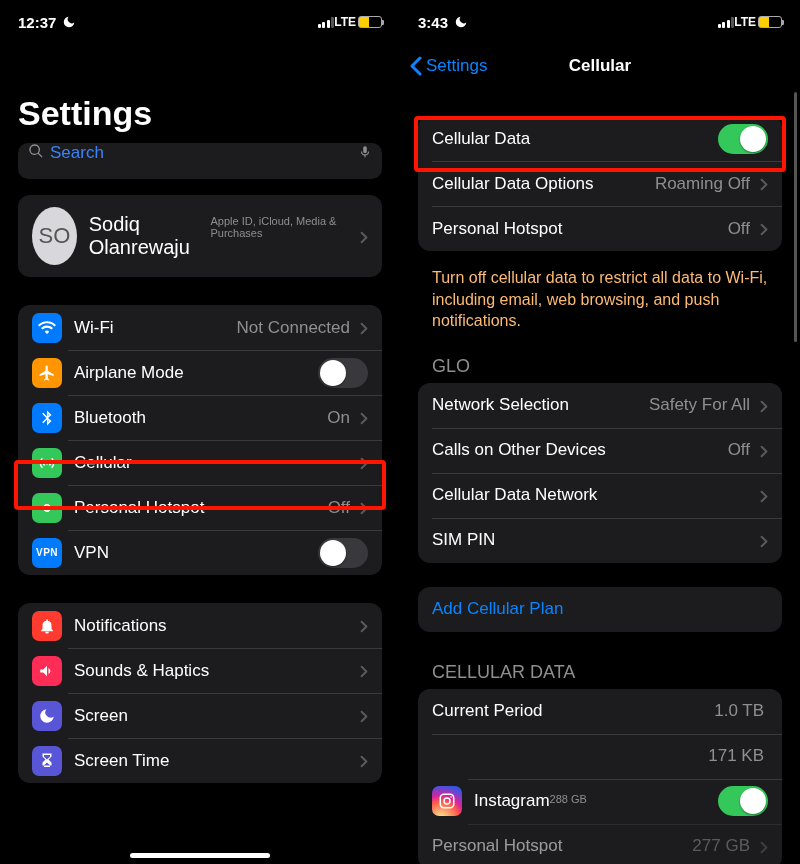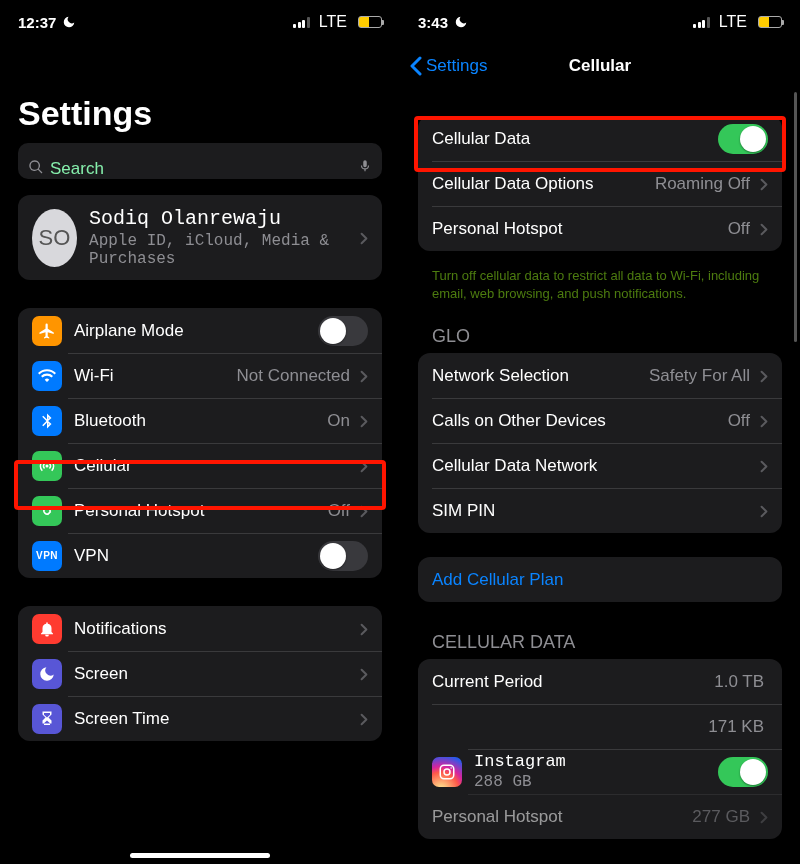--- a/index.html
+++ b/index.html
@@ -22,40 +22,40 @@
   
   .status-bar {
     height: 44px;
     display: flex;
     align-items: center;
     padding: 0 18px;
     font-size: 15px;
     font-weight: 600;
   }
   .status-left { display:flex; align-items:center; gap:6px; }
-  .status-right { margin-left:auto; display:flex; align-items:center; gap:9px; font-weight:400; font-size:16px;}
+  .status-right { margin-left:auto; display:flex; align-items:center; gap:0; font-weight:700; font-size:12px;}
   .moon-icon { width:14px; height:14px; }
   .moon-icon svg { width:100%; height:100%; fill:#fff; }
   .bars { display:flex; align-items:flex-end; gap:1.5px; height:12px;}
   .bars span { width:3px; background:#fff; border-radius:1px;}
   .bars .b1{height:4px;} .bars .b2{height:6px;} .bars .b3{height:8px;} .bars .b4{height:11px; background:#555;}
   .battery {
     width:24px; height:12px; border:1px solid #aaa; border-radius:3px; position:relative; margin-left:2px;
     background: linear-gradient(to right, #ffcc00 0%, #ffcc00 45%, transparent 45%);
   }
   .battery::after{content:""; position:absolute; right:-3px; top:3px; width:2px; height:5px; background:#aaa; border-radius:0 1px 1px 0;}
 
   
   .large-title { font-size:34px; font-weight:700; padding:50px 18px 10px 18px; }
 
   
   .search {
     margin:0 18px 16px 18px; background:#1c1c1e; border-radius:10px;
-    height:36px; display:flex; align-items:flex-end; padding:0 10px; gap:6px;
-    color:#86efac;
+    height:36px; display:flex; align-items:flex-start; padding:0 10px; gap:6px;
+    color:#3b82f6;
   }
   .search svg{width:16px;height:16px; fill:#8e8e93;}
   .search .ph{flex:1; font-size:17px;}
   .mic svg{width:14px;height:18px; fill:#8e8e93;}
 
   
   .group {
     margin:0 18px 28px 18px; background:#1c1c1e; border-radius:12px; overflow:hidden;
   }
   .row {
@@ -63,21 +63,21 @@
   }
   .row + .row::before {
     content:""; position:absolute; left:50px; right:0; top:0; height:0.5px; background:#3a3a3c;
   }
   .row.noicon + .row.noicon::before { left:14px; }
   .row .icon {
     width:30px; height:30px; border-radius:7px; display:flex; align-items:center; justify-content:center;
     margin-right:12px; flex-shrink:0; font-size:15px; font-weight:600; color:#fff;
   }
   .row .label { font-size:17px; color:#fff; }
-  .row .sub { font-size:16px; color:#8e8e93; margin-top:2px;}
+  .row .sub { font-size:11px; color:#8e8e93; margin-top:2px;}
   .row .value { margin-left:auto; font-size:17px; color:#8e8e93; padding-right:4px;}
   .chevron { width:8px; height:13px; margin-left:6px; flex-shrink:0;}
   .chevron svg{width:100%;height:100%; fill:none; stroke:#5a5a5e; stroke-width:2.5; stroke-linecap:round; stroke-linejoin:round;}
   .toggle {
     margin-left:auto; width:50px; height:30px; border-radius:15px; position:relative; flex-shrink:0;
   }
   .toggle.off{ background:#39393d;}
   .toggle.on{ background:#34c759;}
   .toggle .knob{ position:absolute; top:2px; width:26px; height:26px; background:#fff; border-radius:50%; box-shadow:0 1px 2px rgba(0,0,0,.4);}
   .toggle.off .knob{ left:2px;}
@@ -97,42 +97,42 @@
 
   
   .nav {
     display:flex; align-items:center; height:44px; padding:0 10px; position:relative;
   }
   .nav .back{ display:flex; align-items:center; color:#0a84ff; font-size:17px;}
   .nav .back svg{width:12px;height:20px; fill:none; stroke:#0a84ff; stroke-width:3; stroke-linecap:round; stroke-linejoin:round; margin-right:4px;}
   .nav .title{ position:absolute; left:0; right:0; text-align:center; font-size:17px; font-weight:600;}
 
   .section-header{ font-size:18px; color:#8e8e93; text-transform:uppercase; padding:6px 32px 6px 32px;}
-  .section-footer{ font-size:13px; color:#4d7c0f; padding:6px 32px 18px 32px; line-height:1.35;}
+  .section-footer{ font-size:16px; color:#fdba74; padding:6px 32px 18px 32px; line-height:1.35;}
 
   .link-row .label{ color:#0a84ff;}
 
   
   .highlight{ position:absolute; border:4.5px solid #ff1500; border-radius:4px; pointer-events:none;}
   .screen1 .highlight{ left:14px; top:460px; width:372px; height:50px;}
   .screen2 .highlight{ left:14px; top:116px; width:372px; height:56px;}
 
   
   .home-ind{ position:absolute; bottom:6px; left:50%; transform:translateX(-50%); width:140px; height:5px; background:#fff; border-radius:3px;}
 
   
   .app-icon{ width:30px;height:30px;border-radius:7px; margin-right:12px;
     background: radial-gradient(circle at 30% 110%, #fdf497 0%, #fd5949 45%, #d6249f 60%, #285AEB 90%);
     display:flex;align-items:center;justify-content:center;}
   .app-icon svg{width:18px;height:18px; stroke:#fff; fill:none; stroke-width:2;}
 
   .scroll-ind{ position:absolute; right:3px; top:92px; width:3px; height:250px; background:#555; border-radius:2px;}
 
   .group.tight{ margin-bottom:10px;}
-  .stack{display:flex; flex-direction:column;font-family:Liberation Mono, monospace;}
+  .stack{display:flex; flex-direction:row;}
 </style>
 </head>
 <body>
 
 <div class="screen screen1">
 
   <div class="status-bar">
     <div class="status-left">
       <span>12:37</span>
       <span class="moon-icon">
@@ -174,43 +174,43 @@
       </div>
       <span class="value"></span>
       <span class="chevron"><svg viewBox="0 0 10 16">
             <polyline points="2,2 8,8 2,14"></polyline>
           </svg></span>
     </div>
   </div>
 
   <div class="group">
     <div class="row">
+      <span class="icon ic-blue">
+          <svg viewBox="0 0 24 24">
+            <path d="M12 20l3-3a4.2 4.2 0 0 0-6 0l3 3zm-6-6a8.5 8.5 0 0 1 12 0l2-2a11.3 11.3 0 0 0-16 0l2 2zm-4-4a14 14 0 0 1 20 0l2-2a16.8 16.8 0 0 0-24 0l2 2z"></path>
+          </svg>
+        </span>
+      <span class="label">Wi-Fi</span>
+      <span class="value">Not Connected</span>
+      <span class="chevron"><svg viewBox="0 0 10 16">
+            <polyline points="2,2 8,8 2,14"></polyline>
+          </svg></span>
+    </div>
+    <div class="row">
       <span class="icon ic-orange">
           <svg viewBox="0 0 24 24">
             <path d="M21 16v-2l-8-5V3.5a1.5 1.5 0 0 0-3 0V9l-8 5v2l8-2.5V19l-2 1.5V22l3.5-1 3.5 1v-1.5L13 19v-5.5l8 2.5z"></path>
           </svg>
         </span>
       <span class="label">Airplane Mode</span>
       <span class="toggle off">
           <span class="knob"></span>
         </span>
     </div>
     <div class="row">
-      <span class="icon ic-blue">
-          <svg viewBox="0 0 24 24">
-            <path d="M12 20l3-3a4.2 4.2 0 0 0-6 0l3 3zm-6-6a8.5 8.5 0 0 1 12 0l2-2a11.3 11.3 0 0 0-16 0l2 2zm-4-4a14 14 0 0 1 20 0l2-2a16.8 16.8 0 0 0-24 0l2 2z"></path>
-          </svg>
-        </span>
-      <span class="label">Wi-Fi</span>
-      <span class="value">Not Connected</span>
-      <span class="chevron"><svg viewBox="0 0 10 16">
-            <polyline points="2,2 8,8 2,14"></polyline>
-          </svg></span>
-    </div>
-    <div class="row">
       <span class="icon ic-btblue">
           <svg viewBox="0 0 24 24">
             <path d="M12 2v8L7 5 5.6 6.4 11.2 12l-5.6 5.6L7 19l5-5v8l6-6-4.6-4L18 8l-6-6zm2 4.8L15.2 8 14 9.2V6.8zm0 8L15.2 16 14 17.2v-2.4z"></path>
           </svg>
         </span>
       <span class="label">Bluetooth</span>
       <span class="value">On</span>
       <span class="chevron"><svg viewBox="0 0 10 16">
             <polyline points="2,2 8,8 2,14"></polyline>
           </svg></span>
@@ -251,20 +251,32 @@
   </div>
 
   <div class="group">
     <div class="row">
       <span class="icon ic-red">
           <svg viewBox="0 0 24 24">
             <path d="M12 22a2.5 2.5 0 0 0 2.5-2.5h-5A2.5 2.5 0 0 0 12 22zm6-6V11a6 6 0 0 0-5-5.9V4a1 1 0 0 0-2 0v1.1A6 6 0 0 0 6 11v5l-2 2v1h16v-1l-2-2z"></path>
           </svg>
         </span>
       <span class="label">Notifications</span>
+      <span class="value"></span>
+      <span class="chevron"><svg viewBox="0 0 10 16">
+            <polyline points="2,2 8,8 2,14"></polyline>
+          </svg></span>
+    </div>
+    <div class="row">
+      <span class="icon ic-pink">
+          <svg viewBox="0 0 24 24">
+            <path d="M3 10v4h4l5 5V5L7 10H3zm13.5 2a4.5 4.5 0 0 0-2.5-4v8a4.5 4.5 0 0 0 2.5-4z"></path>
+          </svg>
+        </span>
+      <span class="label">Sounds &amp; Haptics</span>
       <span class="value"></span>
       <span class="chevron"><svg viewBox="0 0 10 16">
             <polyline points="2,2 8,8 2,14"></polyline>
           </svg></span>
     </div>
     <div class="row">
       <span class="icon ic-indigo">
           <svg viewBox="0 0 24 24">
             <path d="M21 12.8A9 9 0 1 1 11.2 3a7 7 0 0 0 9.8 9.8z"></path>
           </svg>

